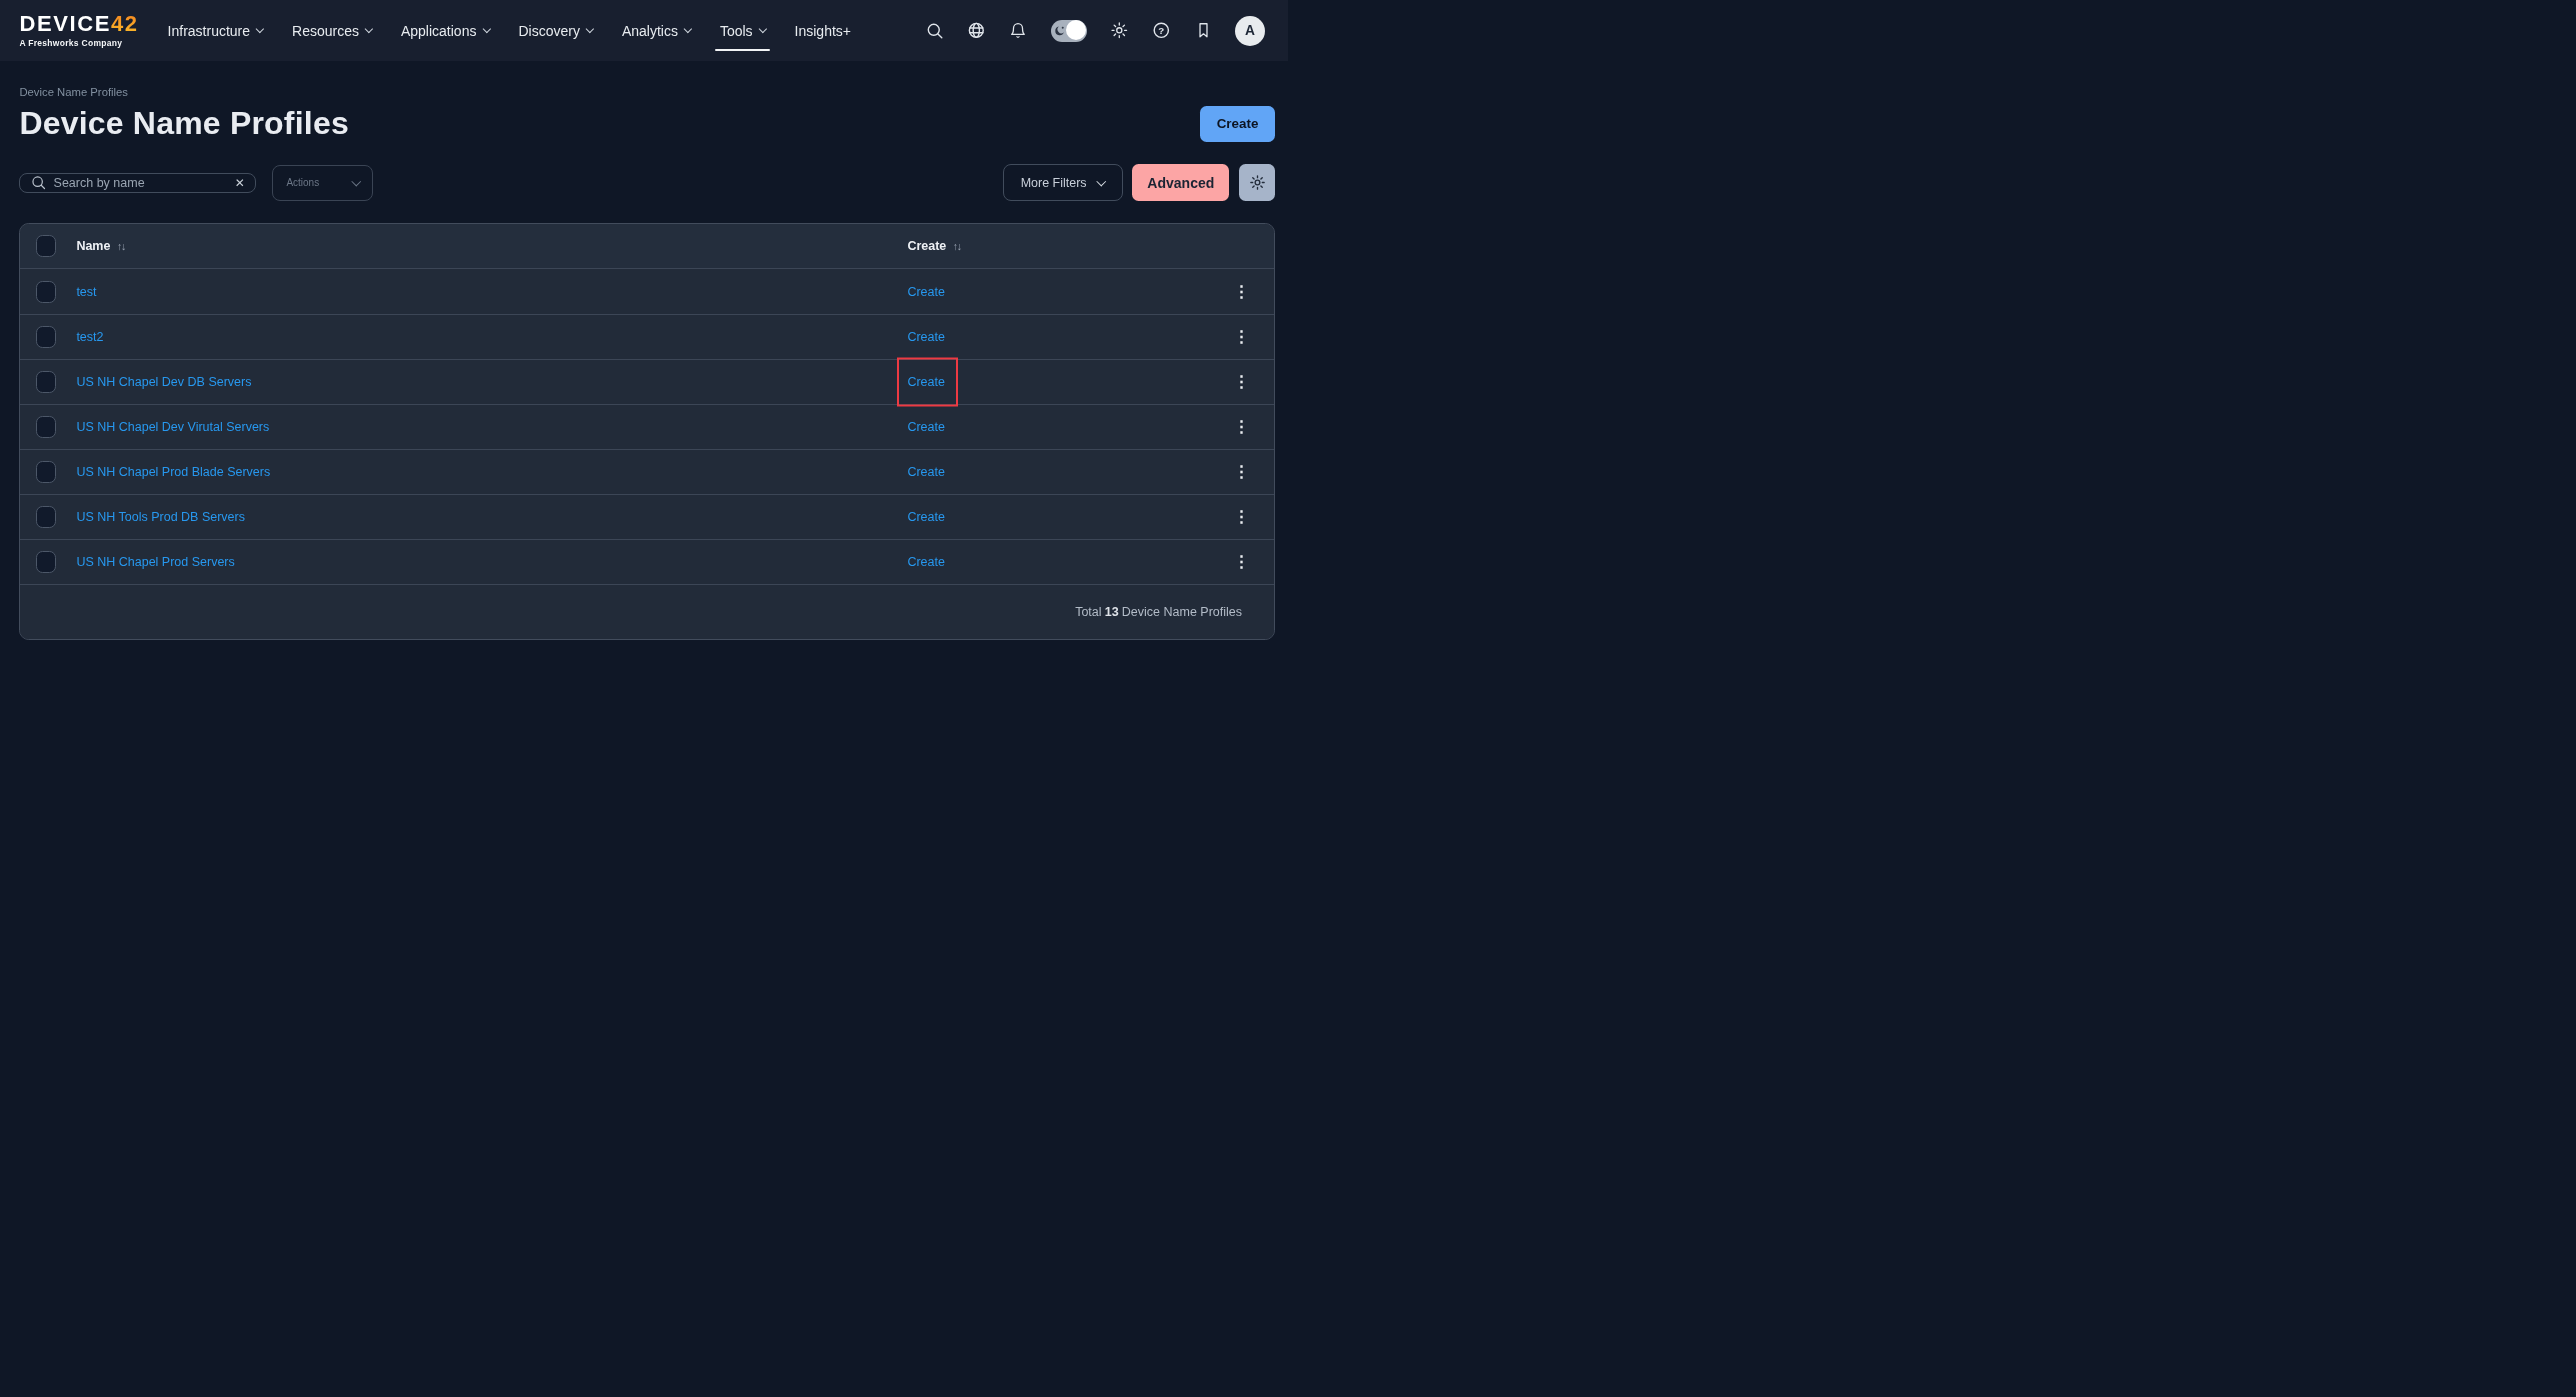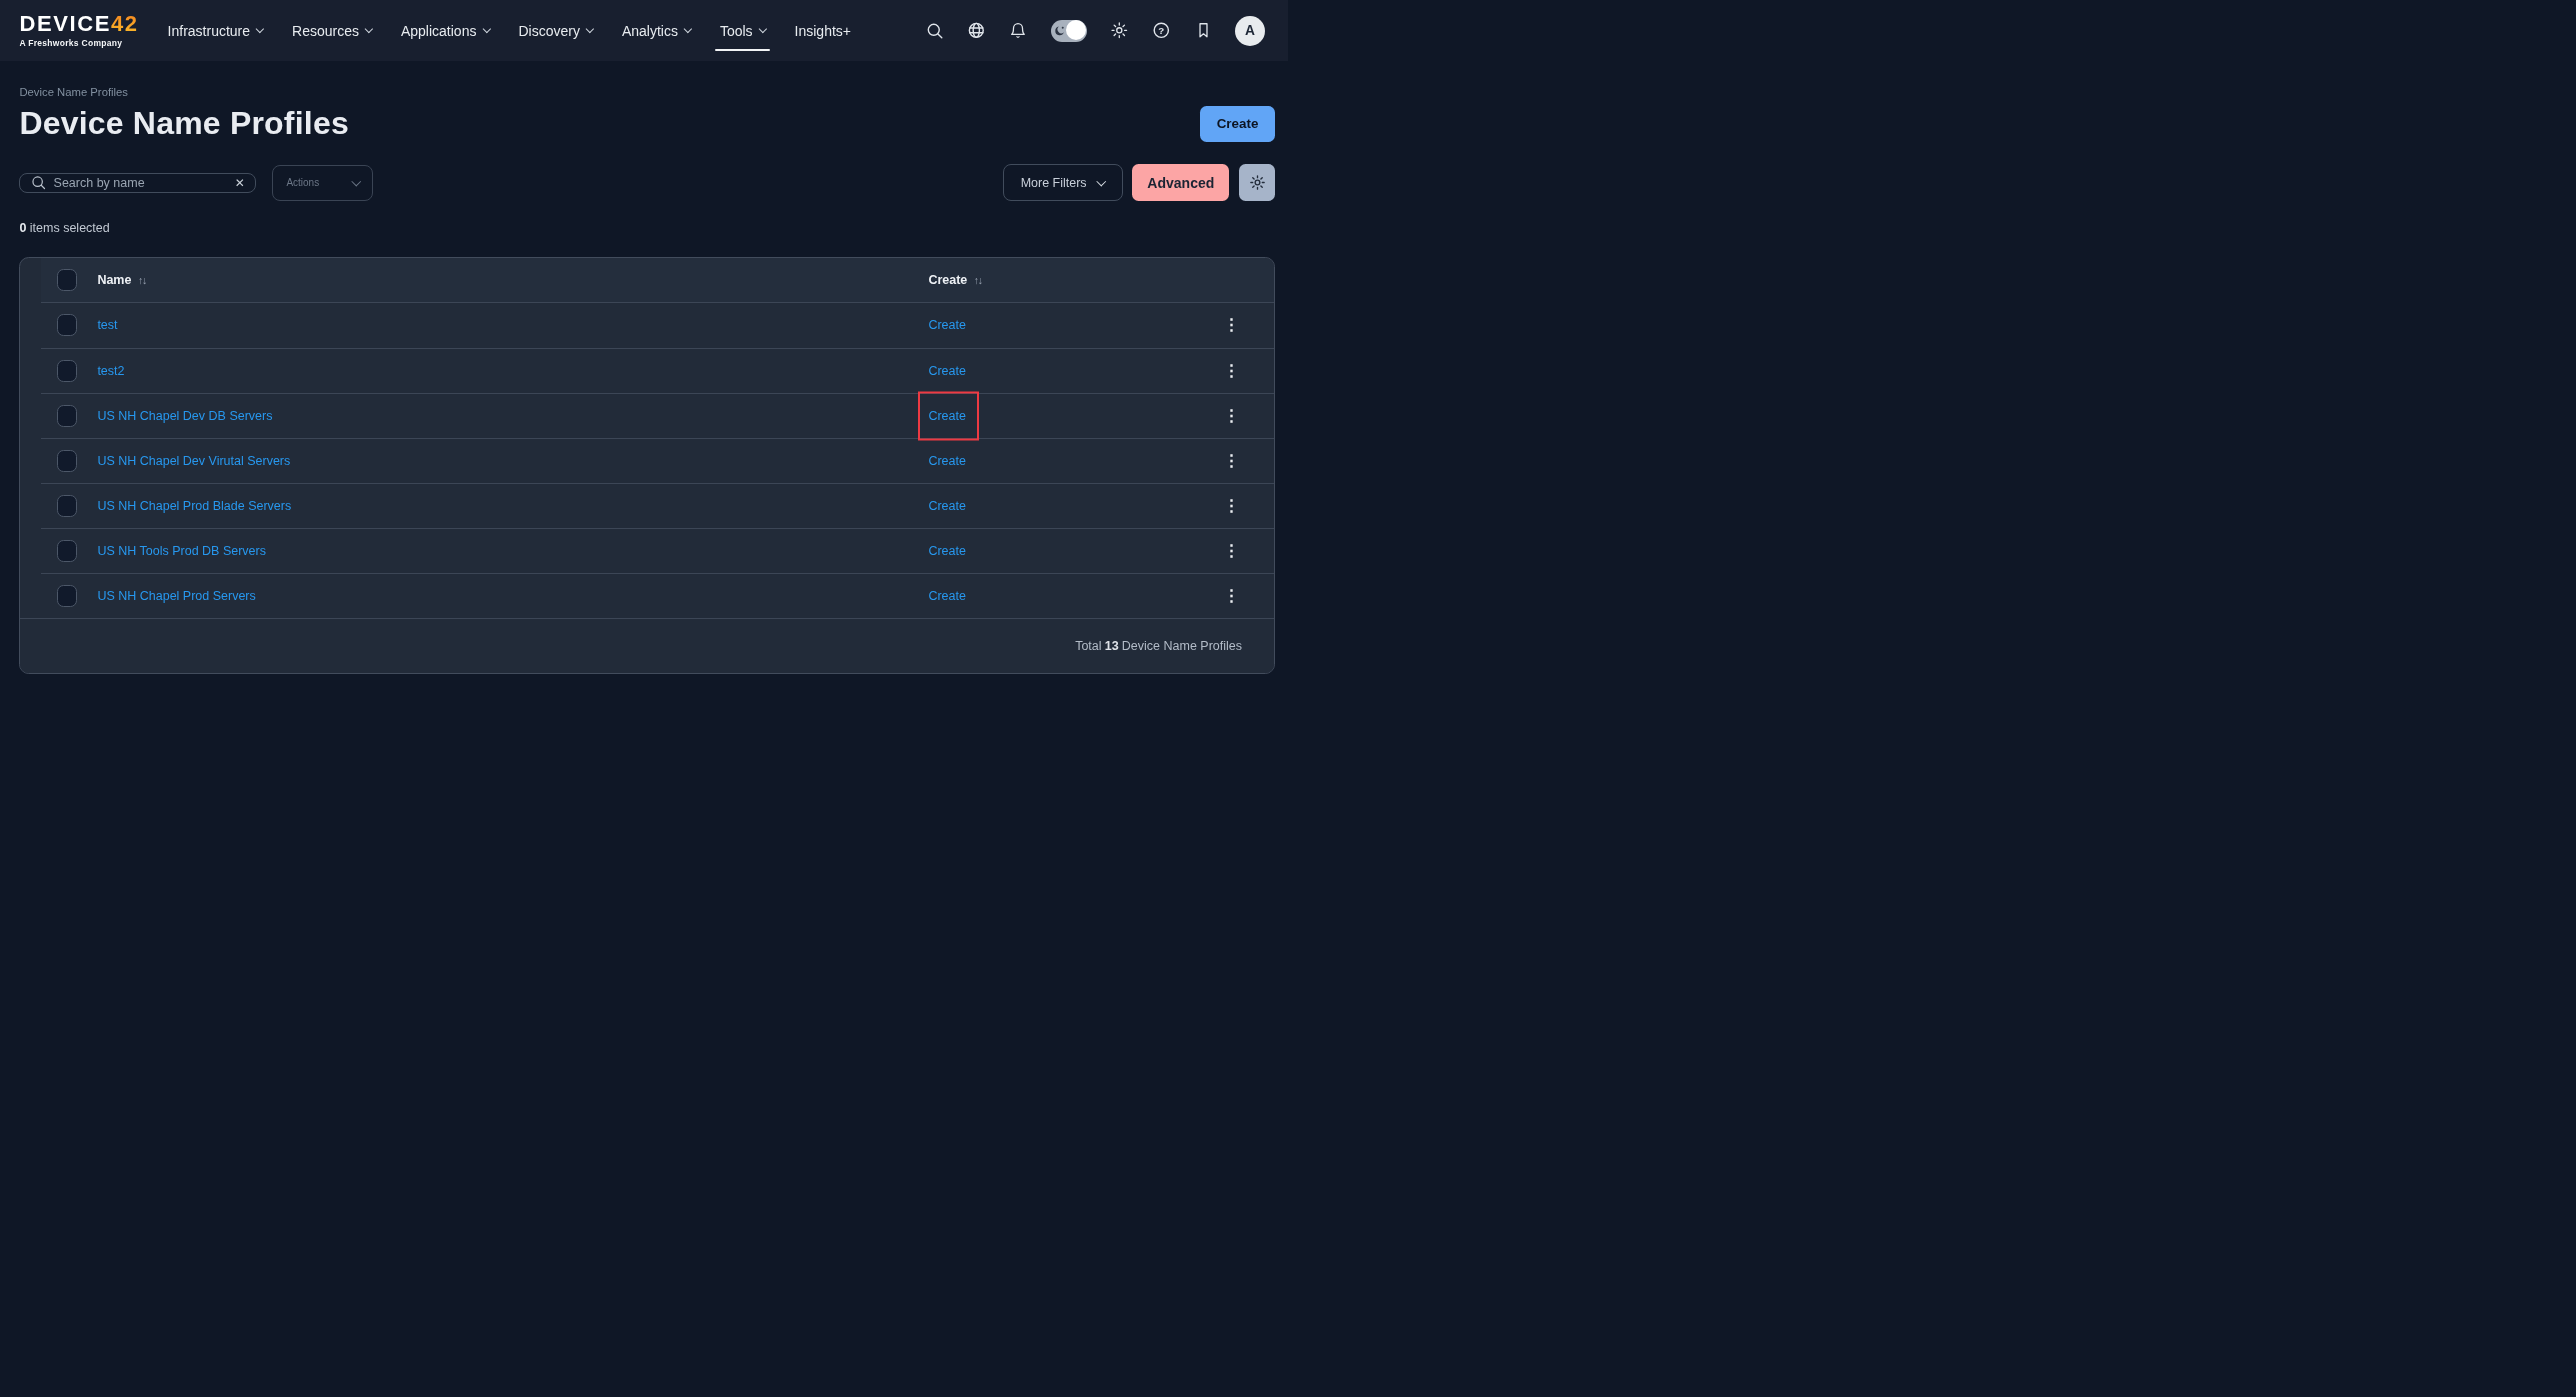--- a/index.html
+++ b/index.html
@@ -100,21 +100,21 @@
   
   .selection { margin-top:19.4px; font-size:12.5px; color:#c2c9d3; }
   .selection b { color:#e6eaef; font-weight:700; }
   
   .card {
     margin-top:22px; background:#222b39; border:0.8px solid #424c5c; border-radius:9.7px;
     overflow:hidden;
   }
   .grid-row {
     display:grid; grid-template-columns:40px 831px 1fr 39px;
-    align-items:center; padding:0 23px 0 16px;margin-left:21px;
+    align-items:center; padding:0 13px 0 16px;
   }
   .thead { height:45px; background:#242e3d; border-bottom:0.8px solid #3c4656; }
   .th { display:flex; align-items:center; font-size:12.5px; cursor:pointer; }
   .th b { color:#eef1f5; font-weight:700; }
   .sort { font-size:10.5px; color:#96a0af; margin-left:6.5px; letter-spacing:-1.2px; }
   .cb {
     width:20px; height:22px; border:1.6px solid #4c5768; border-radius:6.5px;
     background:#111a2b; cursor:pointer; display:inline-block;
   }
   .trow { height:45px; background:#222b39; }
@@ -256,24 +256,20 @@
       <button class="btn-advanced">Advanced</button>
       <button class="btn-gear">
         <svg width="17" height="17" viewBox="0 0 24 24">
             <circle cx="12" cy="12" r="3.3"></circle>
             <path d="M12 2.6v2.6M12 18.8v2.6M2.6 12h2.6M18.8 12h2.6M5.3 5.3l1.9 1.9M16.8 16.8l1.9 1.9M18.7 5.3l-1.9 1.9M7.2 16.8l-1.9 1.9"></path>
           </svg>
       </button>
     </div>
   </div>
 
-  <div class="selection">
-    <b>0</b>
-    <span>items selected</span>
-  </div>
 
   <section class="card">
 
     <div class="grid-row thead">
       <span class="cb"></span>
       <span class="th">
         <b>Name</b>
         <span class="sort">↑↓</span>
       </span>
       <span class="th">

